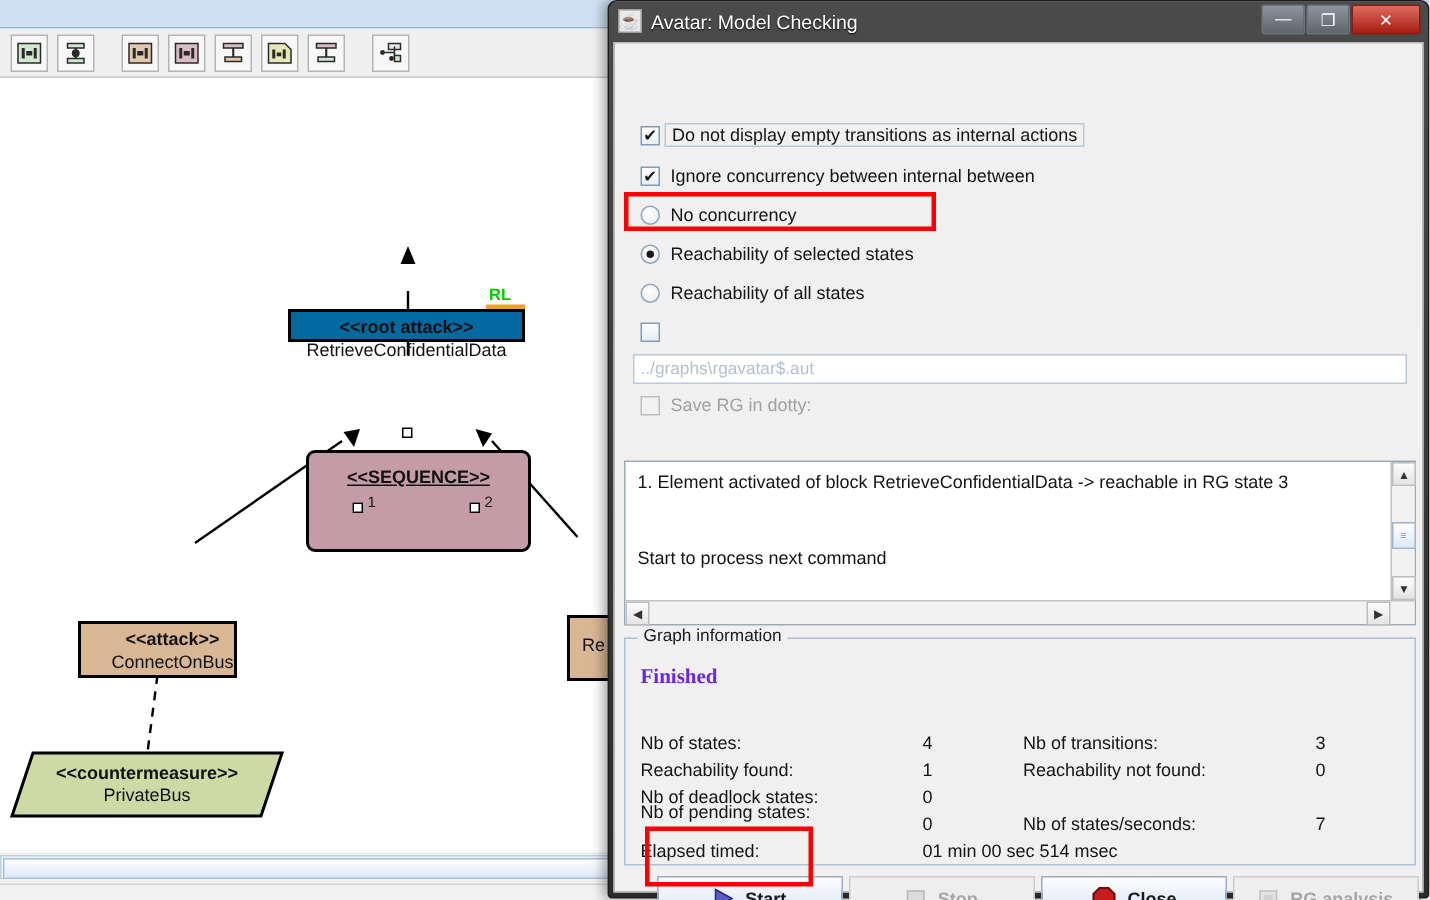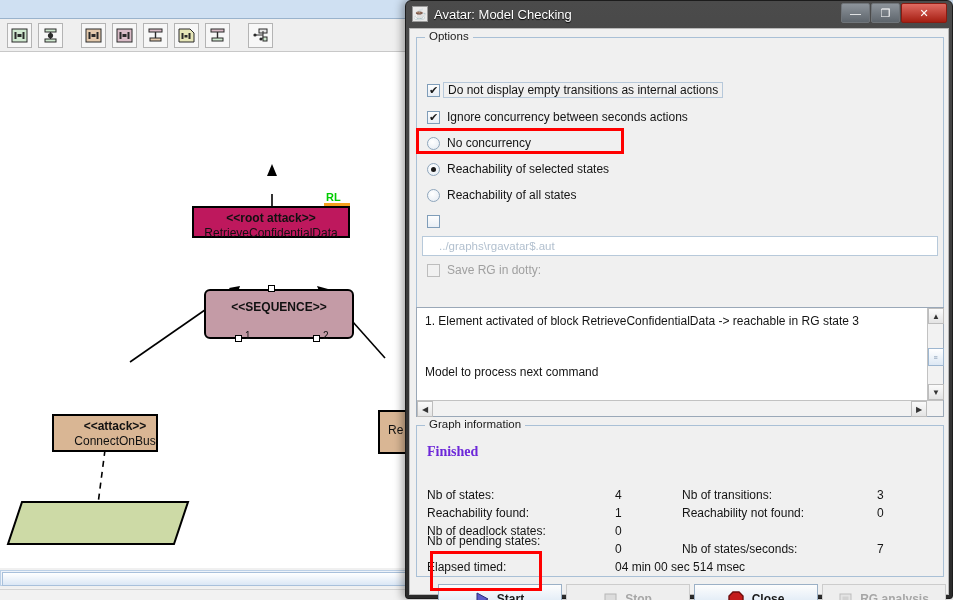--- a/index.html
+++ b/index.html
@@ -77,28 +77,29 @@
     text-align: center;
     font-size: 12px;
     color: #111;
     line-height: 15px;
     padding-top: 3px;
   }
   .node .stereo { font-weight: bold; display: block; }
   .node .nname { display: block; }
 
   .n-root {
-    left: 192px; top: 154px; width: 158px; height: 32px;
-    background: #be185d;
+    left: 192px; top: 154px; width: 158px; height: 22px;
+    background: #0369a1;
   }
   .n-seq {
-    left: 204px; top: 237px; width: 150px; height: 50px;
+    left: 204px; top: 248px; width: 150px; height: 68px;
     background: #c49ba6;
     border-radius: 6px;
     padding-top: 9px;
+    text-decoration: underline;
   }
   .n-attack {
     left: 52px; top: 362px; width: 106px; height: 38px;
     background: #d9b694;
     padding-left: 20px;
   }
   .n-other {
     left: 378px; top: 358px; width: 60px; height: 44px;
     background: #d9b694;
     padding-top: 11px; text-align: left; padding-left: 8px;
@@ -218,21 +219,21 @@
   .opt-label.boxed {
     border: 1px solid #b6c8da; padding: 0 4px; margin-left: -4px;
     background: #f0f0f0;
   }
   .opt-label.dis { color: #a0a0a0; }
 
   .txtfield {
     position: absolute; height: 20px;
     background: #ffffff; border: 1px solid #b7c9da;
     box-sizing: border-box;
-    display: flex; align-items: center; padding-left: 16px;
+    display: flex; align-items: center; padding-left: 4px;
     font-size: 11.5px; color: #b2c0cf;
   }
 
   .logbox {
     position: absolute; left: 6px; top: 278px; width: 528px; height: 110px;
     background: #ffffff; border: 1px solid #9aa8b8; box-sizing: border-box;
   }
   .log-line { position: absolute; font-size: 12px; color: #141414; }
   .vscroll {
     position: absolute; right: 0; top: 0; width: 16px; height: 92px;
@@ -401,20 +402,26 @@
 
       <div class="node n-attack">
         <span class="stereo">&lt;&lt;attack&gt;&gt;</span>
         <span class="nname">ConnectOnBus</span>
       </div>
 
       <div class="node n-other">
         <span class="nname">Re</span>
       </div>
 
+      <div class="n-cm">
+        <div class="cm-label">
+          <span class="stereo">&lt;&lt;countermeasure&gt;&gt;</span>
+          <span class="nname">PrivateBus</span>
+        </div>
+      </div>
     </div>
 
     <div class="bg-hscroll">
       <div class="bg-hscroll-track">
         <div class="bg-hscroll-thumb">
           <span class="grip">|||</span>
         </div>
       </div>
     </div>
     <div class="bg-bottomline"></div>
@@ -428,32 +435,29 @@
       <span class="dlg-title-text">Avatar: Model Checking</span>
     </div>
     <div class="winbtns">
       <div class="wb">—</div>
       <div class="wb">❐</div>
       <div class="wb close">✕</div>
     </div>
 
     <div class="dlg-body">
 
-      <div class="group g-options">
-        <span class="group-title">Options</span>
-      </div>
 
       <div class="opt-row" style="left:17px; top:53px;">
         <span class="chk">✔</span>
         <span class="opt-label boxed">Do not display empty transitions as internal actions</span>
       </div>
 
       <div class="opt-row" style="left:17px; top:81px;">
         <span class="chk">✔</span>
-        <span class="opt-label">Ignore concurrency between seconds actions</span>
+        <span class="opt-label">Ignore concurrency between internal between</span>
       </div>
 
       <div class="opt-row" style="left:17px; top:107px;">
         <span class="rad">
             <span class="dot hidden"></span>
           </span>
         <span class="opt-label">No concurrency</span>
       </div>
 
       <div class="opt-row" style="left:17px; top:133px;">
@@ -479,21 +483,21 @@
       </div>
 
       <div class="opt-row" style="left:17px; top:234px;">
         <span class="chk off dis">✔</span>
         <span class="opt-label dis">Save RG in dotty:</span>
       </div>
 
 
       <div class="logbox">
         <div class="log-line" style="left:8px; top:6px;">1. Element activated of block RetrieveConfidentialData -&gt; reachable in RG state 3</div>
-        <div class="log-line" style="left:8px; top:57px;">Model to process next command</div>
+        <div class="log-line" style="left:8px; top:57px;">Start to process next command</div>
 
         <div class="vscroll">
           <div class="sb-arrow" style="left:0; top:0;">▲</div>
           <div class="sb-thumb" style="left:0; top:40px; width:16px; height:18px;">
               <span class="grip" style="font-size:7px;">≡</span>
             </div>
           <div class="sb-arrow" style="left:0; top:76px;">▼</div>
         </div>
 
         <div class="hscroll-in">
@@ -518,21 +522,21 @@
 
         <div class="stat" style="left:10px; top:98px;">Nb of deadlock states:</div>
         <div class="stat" style="left:198px; top:98px;">0</div>
 
         <div class="stat" style="left:10px; top:108px;">Nb of pending states:</div>
         <div class="stat" style="left:198px; top:116px;">0</div>
         <div class="stat" style="left:265px; top:116px;">Nb of states/seconds:</div>
         <div class="stat" style="left:460px; top:116px;">7</div>
 
         <div class="stat" style="left:10px; top:134px;">Elapsed timed:</div>
-        <div class="stat" style="left:198px; top:134px;">04 min 00 sec 514 msec</div>
+        <div class="stat" style="left:198px; top:134px;">01 min 00 sec 514 msec</div>
       </div>
 
       <div class="btnbar">
         <div class="btn" style="left:22px; width:124px;">
           <span class="bico">
             <svg width="13" height="14" viewBox="0 0 13 14">
                 <polygon points="1,1 12,7 1,13" fill="#5c5cc8" stroke="#2a2a7a"></polygon>
               </svg>
           </span>
           <span>Start</span>

